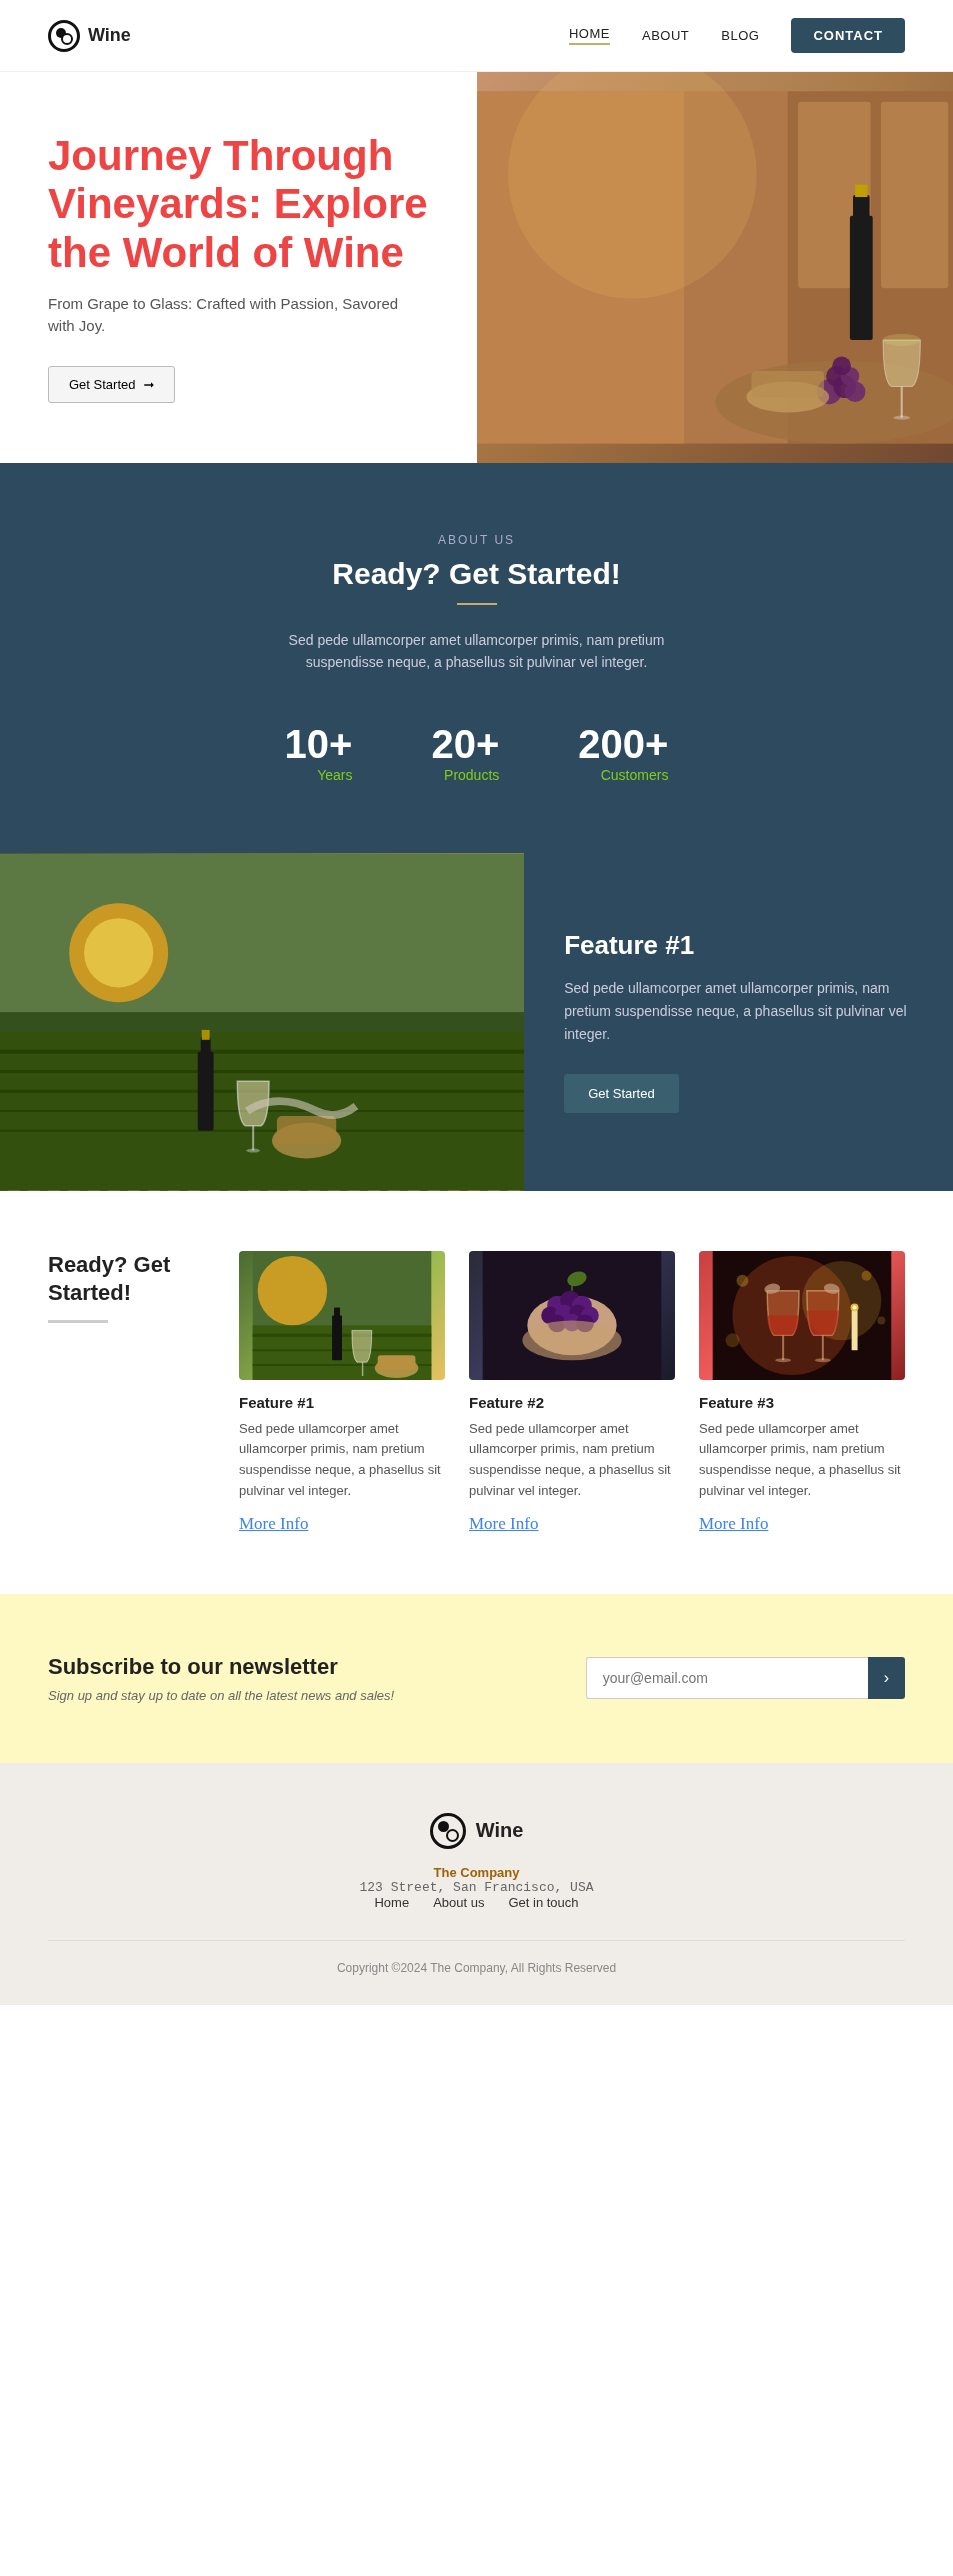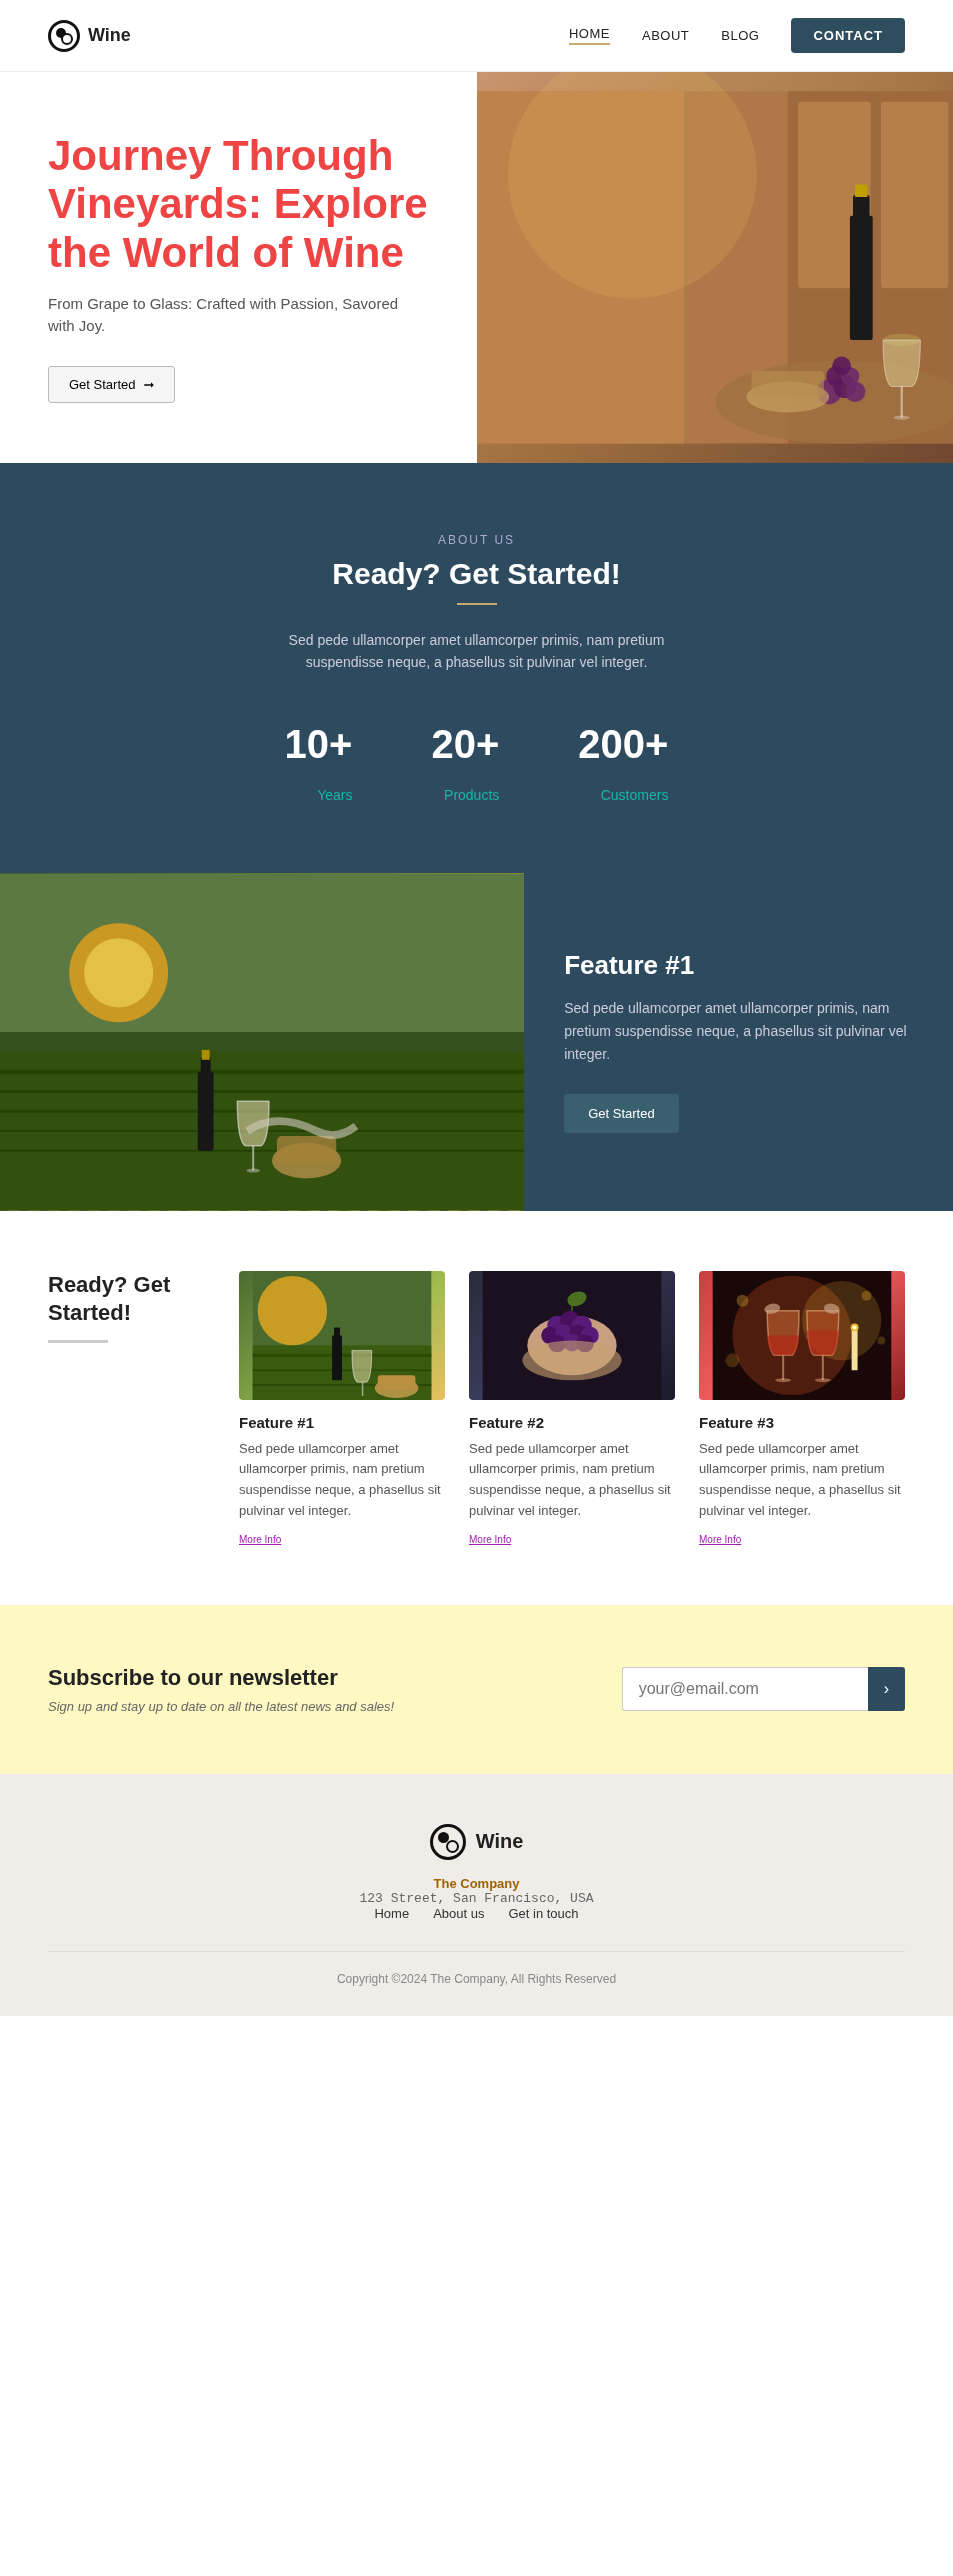--- a/index.html
+++ b/index.html
@@ -70,21 +70,21 @@
     .about-section {
       background: #2e4a5e; color: #fff; padding: 70px 48px; text-align: center;
     }
     .about-label { font-size: 12px; letter-spacing: 2px; color: #aac; font-family: sans-serif; margin-bottom: 10px; }
     .about-title { font-size: 30px; font-weight: 700; margin-bottom: 12px; font-family: sans-serif; }
     .about-divider { width: 40px; height: 2px; background: #c8a96e; margin: 0 auto 24px; }
     .about-desc { font-size: 14px; color: #ccd; line-height: 1.6; max-width: 417px; margin: 0 auto 48px; font-family: sans-serif; }
     .stats { display: flex; justify-content: center; gap: 79px; }
     .stat-item { text-align: right; }
     .stat-num { font-size: 40px; font-weight: 900; font-family: sans-serif; }
-    .stat-label { font-size: 14px; color: #14b8a6; font-family: sans-serif; margin-top: 20px; }
+    .stat-label { font-size: 14px; color: #84cc16; font-family: sans-serif; margin-top: 0; }
 
     
     .feature-hero {
       display: flex; min-height: 338px; position: relative;
     }
     .feature-hero-image {
       flex: 0 0 55%; position: relative; overflow: hidden;
       background: linear-gradient(135deg, #4a6a30 0%, #7a9a40 40%, #c8a840 80%, #e8c060 100%);
       min-height: 338px;
     }
@@ -110,34 +110,34 @@
     .feature-card { display: flex; flex-direction: column; }
     .feature-card-img {
       width: 100%; height: 129px; border-radius: 4px; margin-bottom: 14px;
       object-fit: cover; overflow: hidden;
     }
     .feature-card-img-1 { background: linear-gradient(135deg, #4a6a30 0%, #9aba50 60%, #e8c060 100%); }
     .feature-card-img-2 { background: linear-gradient(135deg, #2a2a3a 0%, #3a3a5a 40%, #1a1a2a 100%); }
     .feature-card-img-3 { background: linear-gradient(135deg, #c84040 0%, #f86060 50%, #8a2020 100%); }
     .feature-card-title { font-size: 15px; font-weight: 700; margin-bottom: 8px; font-family: sans-serif; }
     .feature-card-desc { font-size: 13px; color: #555; line-height: 1.6; margin-bottom: 12px; font-family: sans-serif; }
-    .feature-card-link { font-size: 10px; color: #a21caf; text-decoration: underline; font-family: Liberation Sans, sans-serif; cursor: pointer; width: fit-content; }
+    .feature-card-link { font-size: 17px; color: #3b82f6; text-decoration: underline; font-family: Liberation Serif, serif; cursor: pointer; width: fit-content; }
 
     
     .newsletter-section {
       background: #fef9c3; padding: 60px 48px; display: flex;
       align-items: center; justify-content: space-between;
     }
     .newsletter-text { }
     .newsletter-title { font-size: 22px; font-weight: 800; margin-bottom: 8px; font-family: sans-serif; }
     .newsletter-sub { font-size: 13px; color: #666; font-family: sans-serif; font-style: italic; }
     .newsletter-form { display: flex; gap: 0; }
     .newsletter-input {
-      padding: 12px 16px; border: 1px solid #ccc; font-size: 16px;
-      font-family: sans-serif; width: 246px; outline: none;
+      padding: 12px 16px; border: 1px solid #ccc; font-size: 14px;
+      font-family: sans-serif; width: 282px; outline: none;
       border-right: none; border-radius: 3px 0 0 3px;
     }
     .newsletter-btn {
       background: #2e4a5e; color: #fff; border: none; padding: 12px 16px;
       cursor: pointer; border-radius: 0 3px 3px 0; font-size: 16px;
     }
 
     
     footer { background: #f0ede8; padding: 50px 48px 30px; text-align: center; }
     .footer-logo { display: flex; align-items: center; justify-content: center; gap: 10px; margin-bottom: 16px; }

